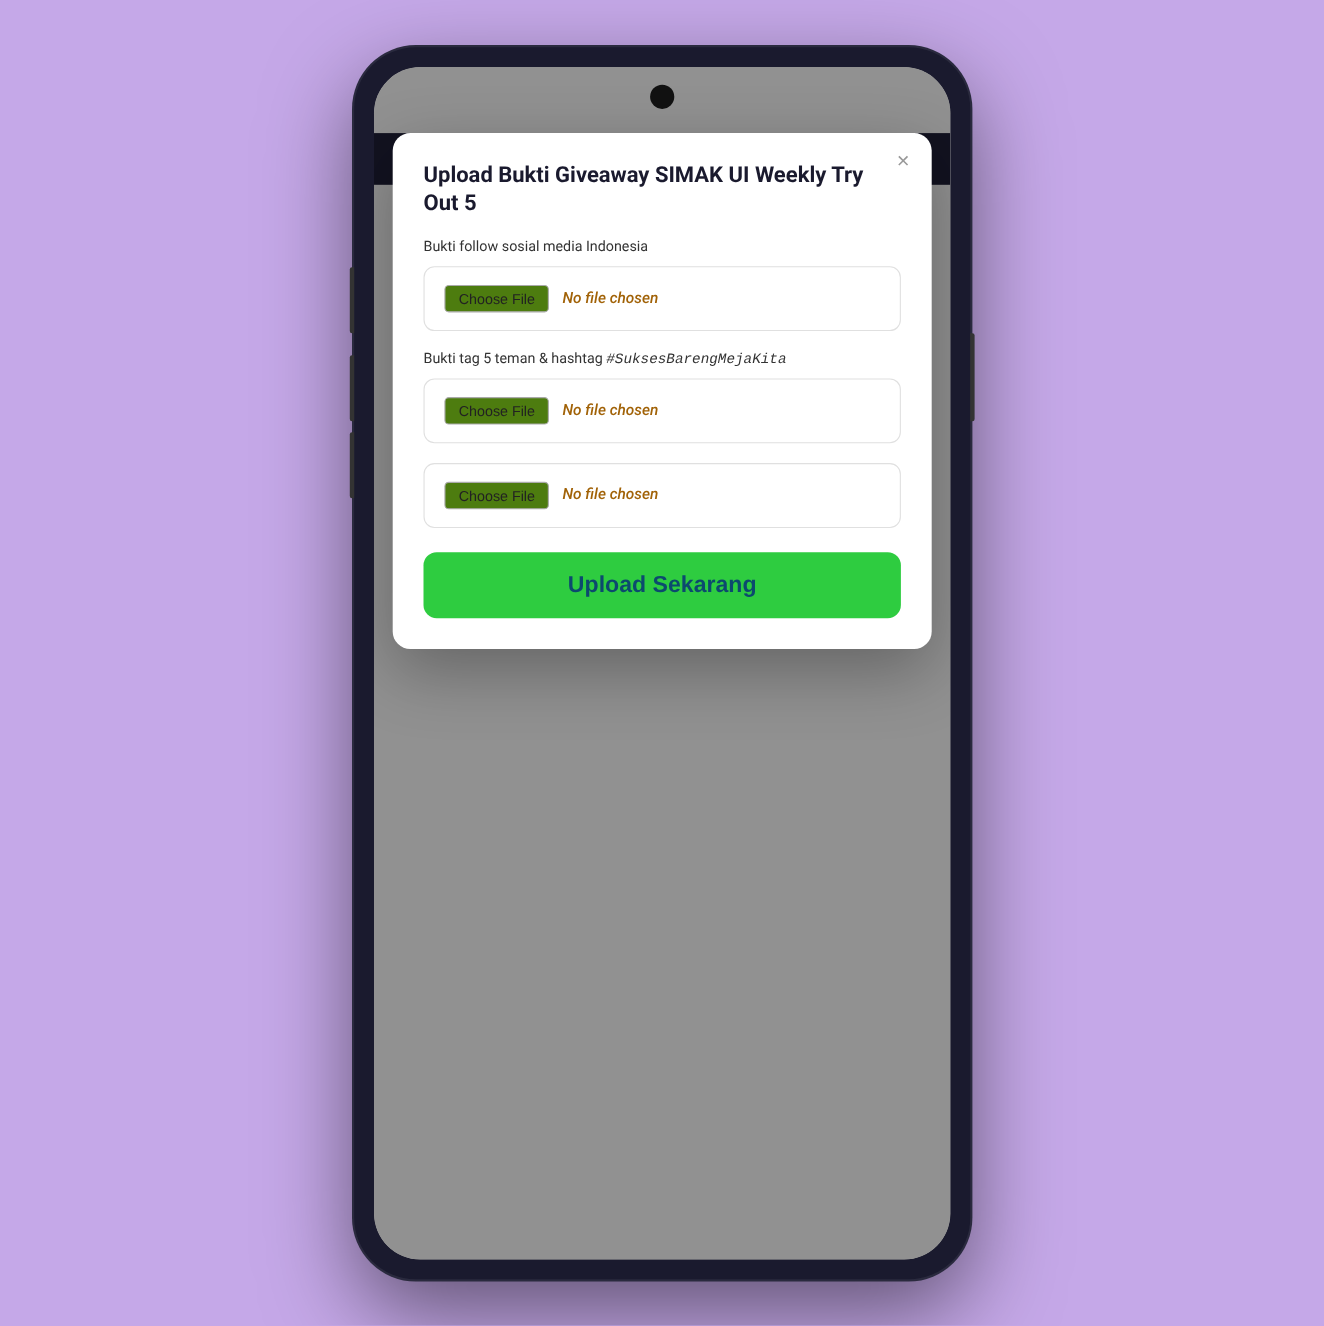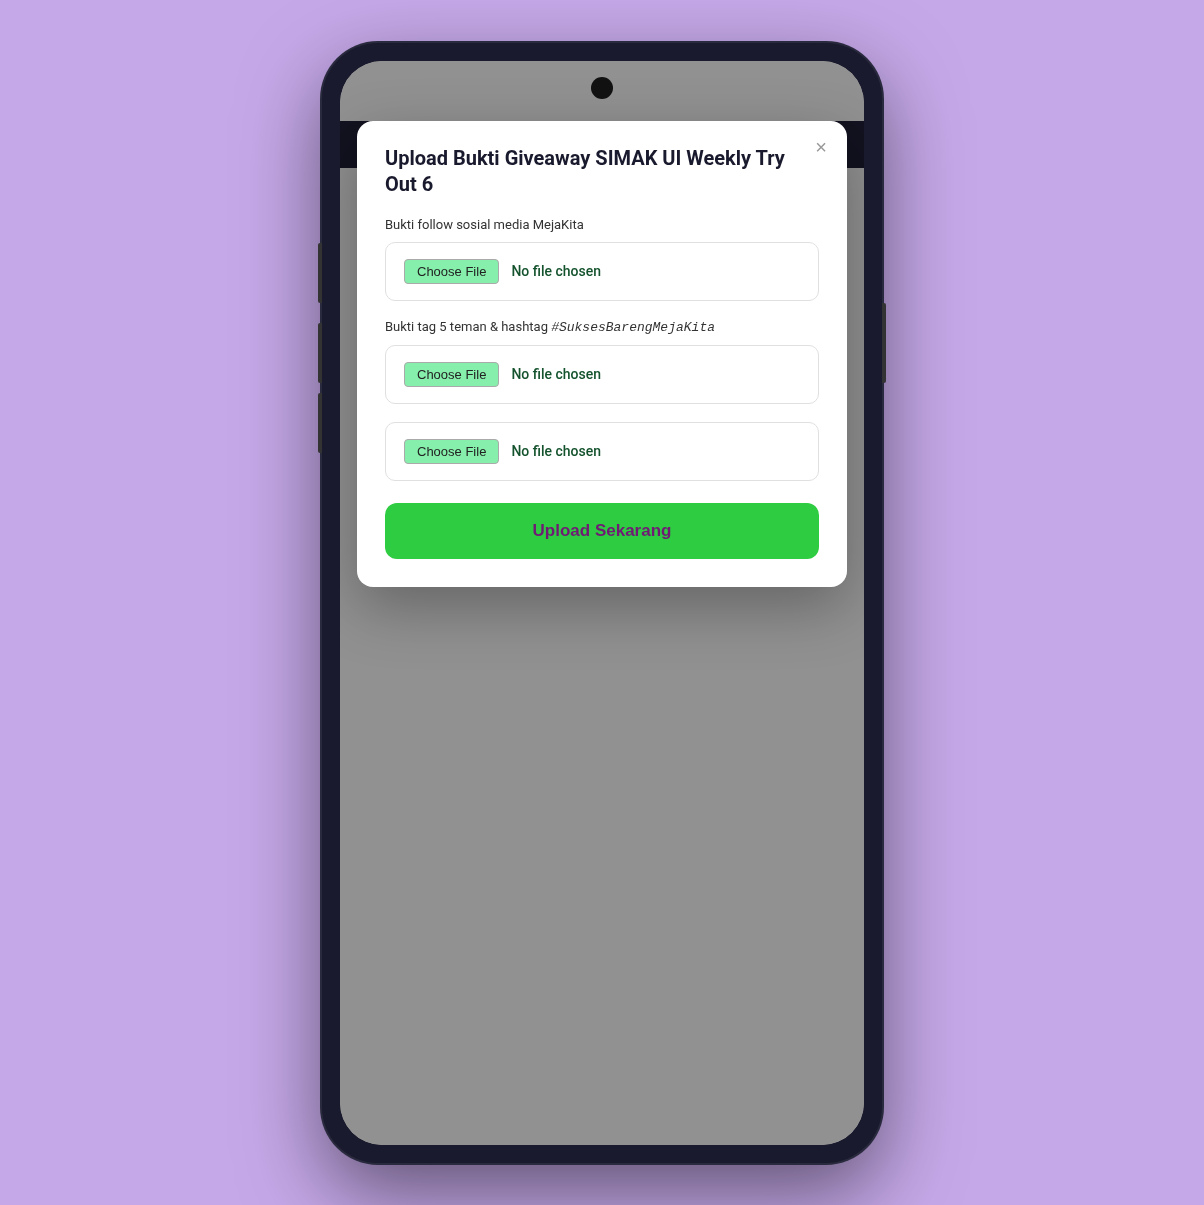--- a/index.html
+++ b/index.html
@@ -187,45 +187,46 @@
       border: 1px solid #e0e0e0;
       border-radius: 10px;
       padding: 16px 18px;
       margin-bottom: 18px;
       display: flex;
       align-items: center;
       background: white;
     }
 
     .choose-file-btn {
-      background: #86efac;
+      background: #4d7c0f;
       border: 1px solid #aaa;
       border-radius: 4px;
       padding: 4px 12px;
       font-size: 13px;
       color: #222;
       cursor: pointer;
       white-space: nowrap;
       margin-right: 12px;
     }
 
     .no-file-text {
       font-size: 14px;
-      color: #14532d;
+      color: #a16207;
       font-weight: 500;
+      font-style: italic;
     }
 
     .upload-btn {
       width: 100%;
       background: #2ecc40;
-      color: #701a75;
+      color: #0c4a6e;
       border: none;
       border-radius: 12px;
       padding: 18px;
-      font-size: 17px;
+      font-size: 21px;
       font-weight: 600;
       cursor: pointer;
       margin-top: 4px;
     }
   </style>
 </head>
 <body>
 
 <div class="phone-wrapper">
   <div class="phone-frame">
@@ -245,25 +246,25 @@
           <div class="bg-card">
             <div class="bg-card-title">Bahasa Indonesia</div>
             <div class="bg-card-sub">10 Menit   5 Soal</div>
           </div>
         </div>
       </div>
 
       <div class="modal-overlay">
         <div class="modal">
           <button class="modal-close">×</button>
-          <div class="modal-title">Upload Bukti Giveaway SIMAK UI Weekly Try Out 6</div>
+          <div class="modal-title">Upload Bukti Giveaway SIMAK UI Weekly Try Out 5</div>
 
           
           <div class="section-label">
-            <span>Bukti follow sosial media MejaKita</span>
+            <span>Bukti follow sosial media Indonesia</span>
           </div>
           <div class="file-input-box">
             <button class="choose-file-btn">Choose File</button>
             <span class="no-file-text">No file chosen</span>
           </div>
 
           
           <div class="section-label">Bukti tag 5 teman &amp; hashtag <em>#SuksesBarengMejaKita</em></div>
           <div class="file-input-box">
             <button class="choose-file-btn">Choose File</button>

